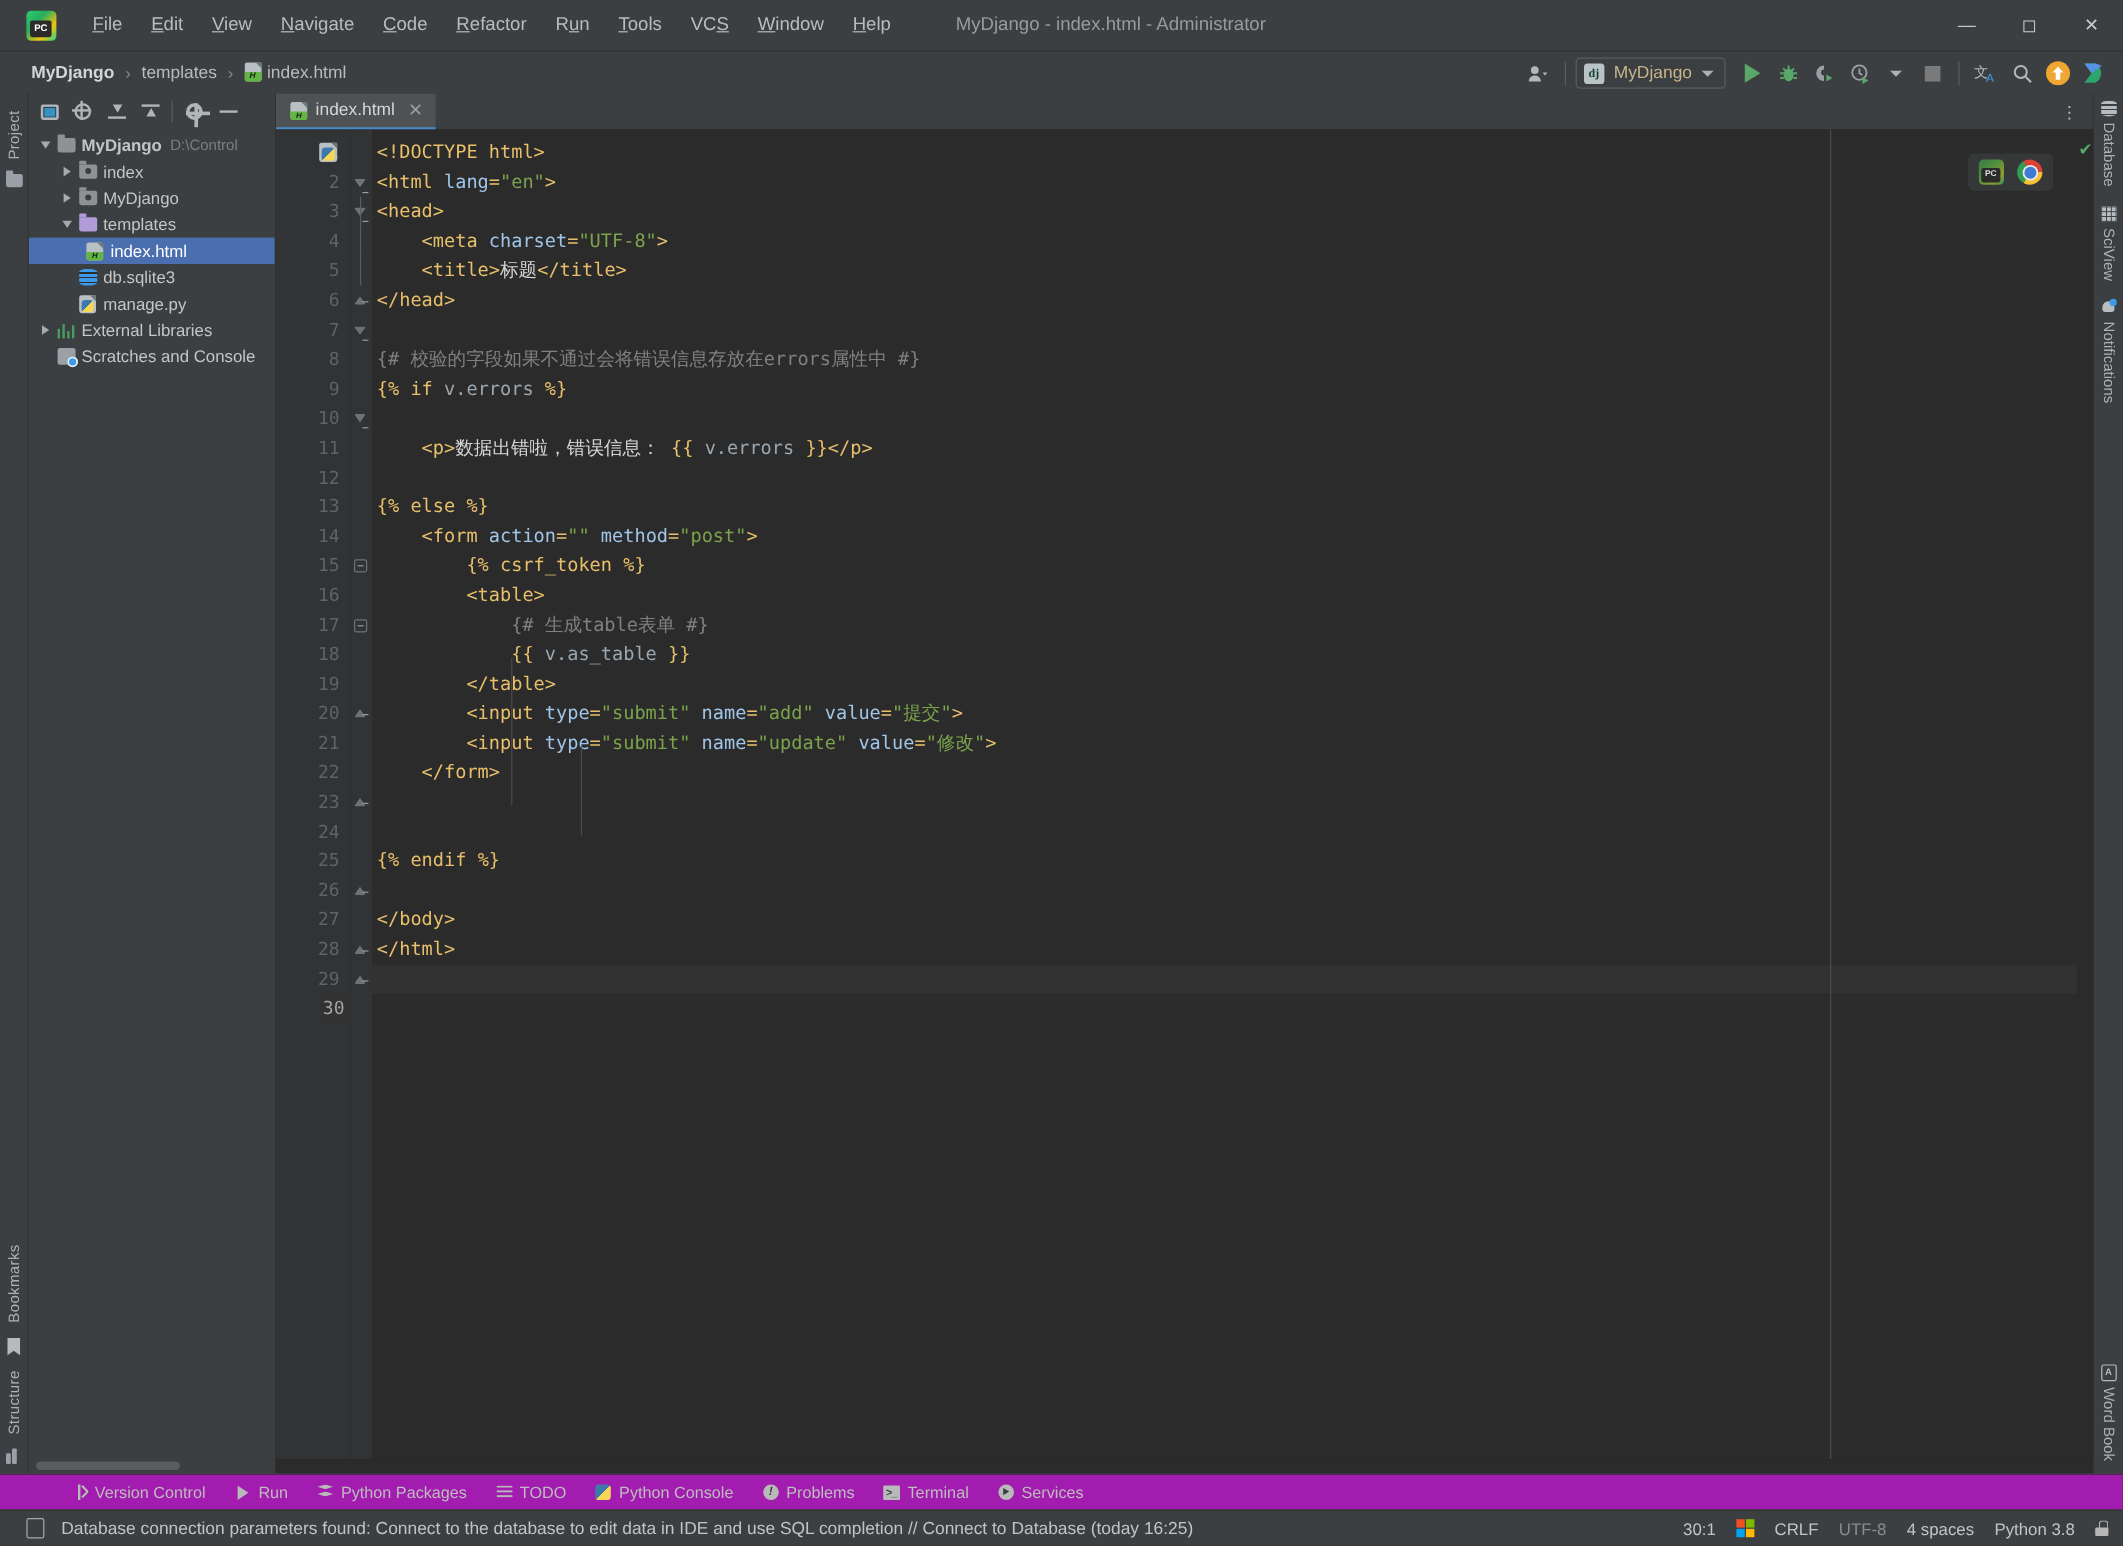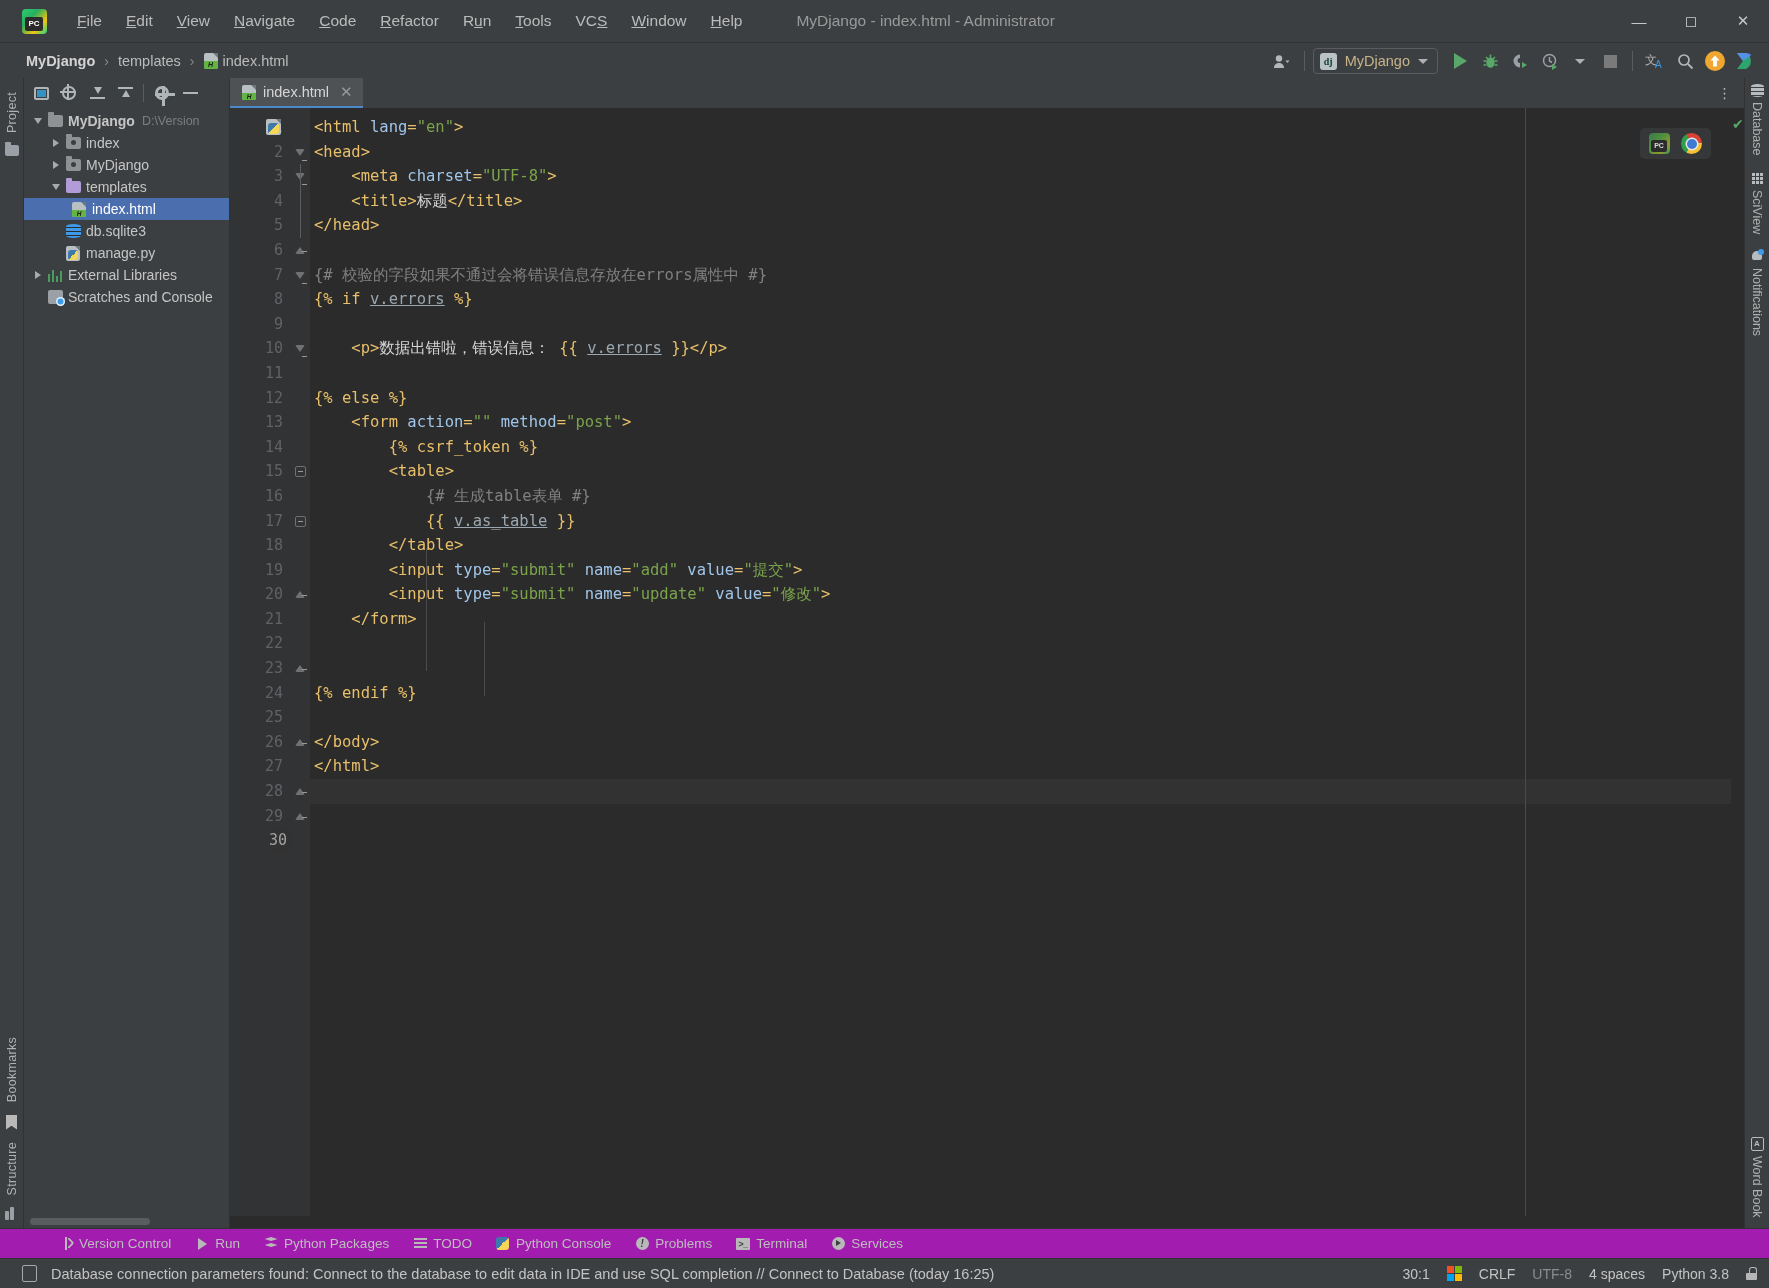--- a/index.html
+++ b/index.html
@@ -311,21 +311,21 @@
   .cl {
     height: 24.6px; line-height: 24.6px;
     font-family: "DejaVu Sans Mono", monospace; font-size: 15.5px;
     color: #a9b7c6; white-space: pre; padding-left: 4px;
   }
   .cl.cur { background: #323232; }
   .tag { color: #e8bf6a; }
   .attr { color: #a0c5e8; }
   .str { color: #7ba34c; }
   .dj { color: #e8bf6a; }
-  .djv { color: #9aa7b0; text-decoration: underline; }
+  .djv { color: #9aa7b0; }
   .cmt { color: #808080; }
   .txt { color: #d6d6d6; }
   .indent-guide {
     position: absolute; width: 1px; background: #4b4b4b;
   }
   .right-margin { position: absolute; top:0; bottom:0; width:1px; background:#4b4b4b; }
   .preview-box {
     position: absolute; top: 20px; right: 20px;
     background: #353739; border-radius: 5px; padding: 5px 9px;
     display: flex; gap: 11px; align-items: center;
@@ -566,21 +566,21 @@
 
       <div class="tree">
         <div class="tree-row" style="padding-left:6px">
           <span class="tw">
               <i class="chev open"></i>
             </span>
           <span class="ti">
               <i class="f-gray"></i>
             </span>
           <span class="tree-lbl bold">MyDjango</span>
-          <span class="tree-path">D:\Version</span>
+          <span class="tree-path">D:\Control</span>
         </div>
         <div class="tree-row" style="padding-left:24px">
           <span class="tw">
               <i class="chev"></i>
             </span>
           <span class="ti">
               <i class="f-mod"></i>
             </span>
           <span class="tree-lbl">index</span>
         </div>
@@ -752,20 +752,21 @@
               <span class="fold-minus tri-up"></span>
             </div>
           <div class="foldrow"></div>
         </div>
 
         <div class="code-area">
           <div class="right-margin" style="left:1215px"></div>
           <div class="indent-guide" style="left:116px; top:440px; height:123px;"></div>
           <div class="indent-guide" style="left:174px; top:514px; height:74px;"></div>
 
+          <div class="cl"><span class="tag">&lt;!DOCTYPE html&gt;</span></div>
           <div class="cl"><span class="tag">&lt;html</span> <span class="attr">lang</span><span class="tag">=</span><span class="str">"en"</span><span class="tag">&gt;</span></div>
           <div class="cl"><span class="tag">&lt;head&gt;</span></div>
           <div class="cl">    <span class="tag">&lt;meta</span> <span class="attr">charset</span><span class="tag">=</span><span class="str">"UTF-8"</span><span class="tag">&gt;</span></div>
           <div class="cl">    <span class="tag">&lt;title&gt;</span><span class="txt">标题</span><span class="tag">&lt;/title&gt;</span></div>
           <div class="cl"><span class="tag">&lt;/head&gt;</span></div>
           <div class="cl"> </div>
           <div class="cl"><span class="cmt">{# 校验的字段如果不通过会将错误信息存放在errors属性中 #}</span></div>
           <div class="cl"><span class="dj">{%</span> <span class="dj">if</span> <span class="djv">v.errors</span> <span class="dj">%}</span></div>
           <div class="cl"> </div>
           <div class="cl">    <span class="tag">&lt;p&gt;</span><span class="txt">数据出错啦，错误信息： </span><span class="dj">{{</span> <span class="djv">v.errors</span> <span class="dj">}}</span><span class="tag">&lt;/p&gt;</span></div>

